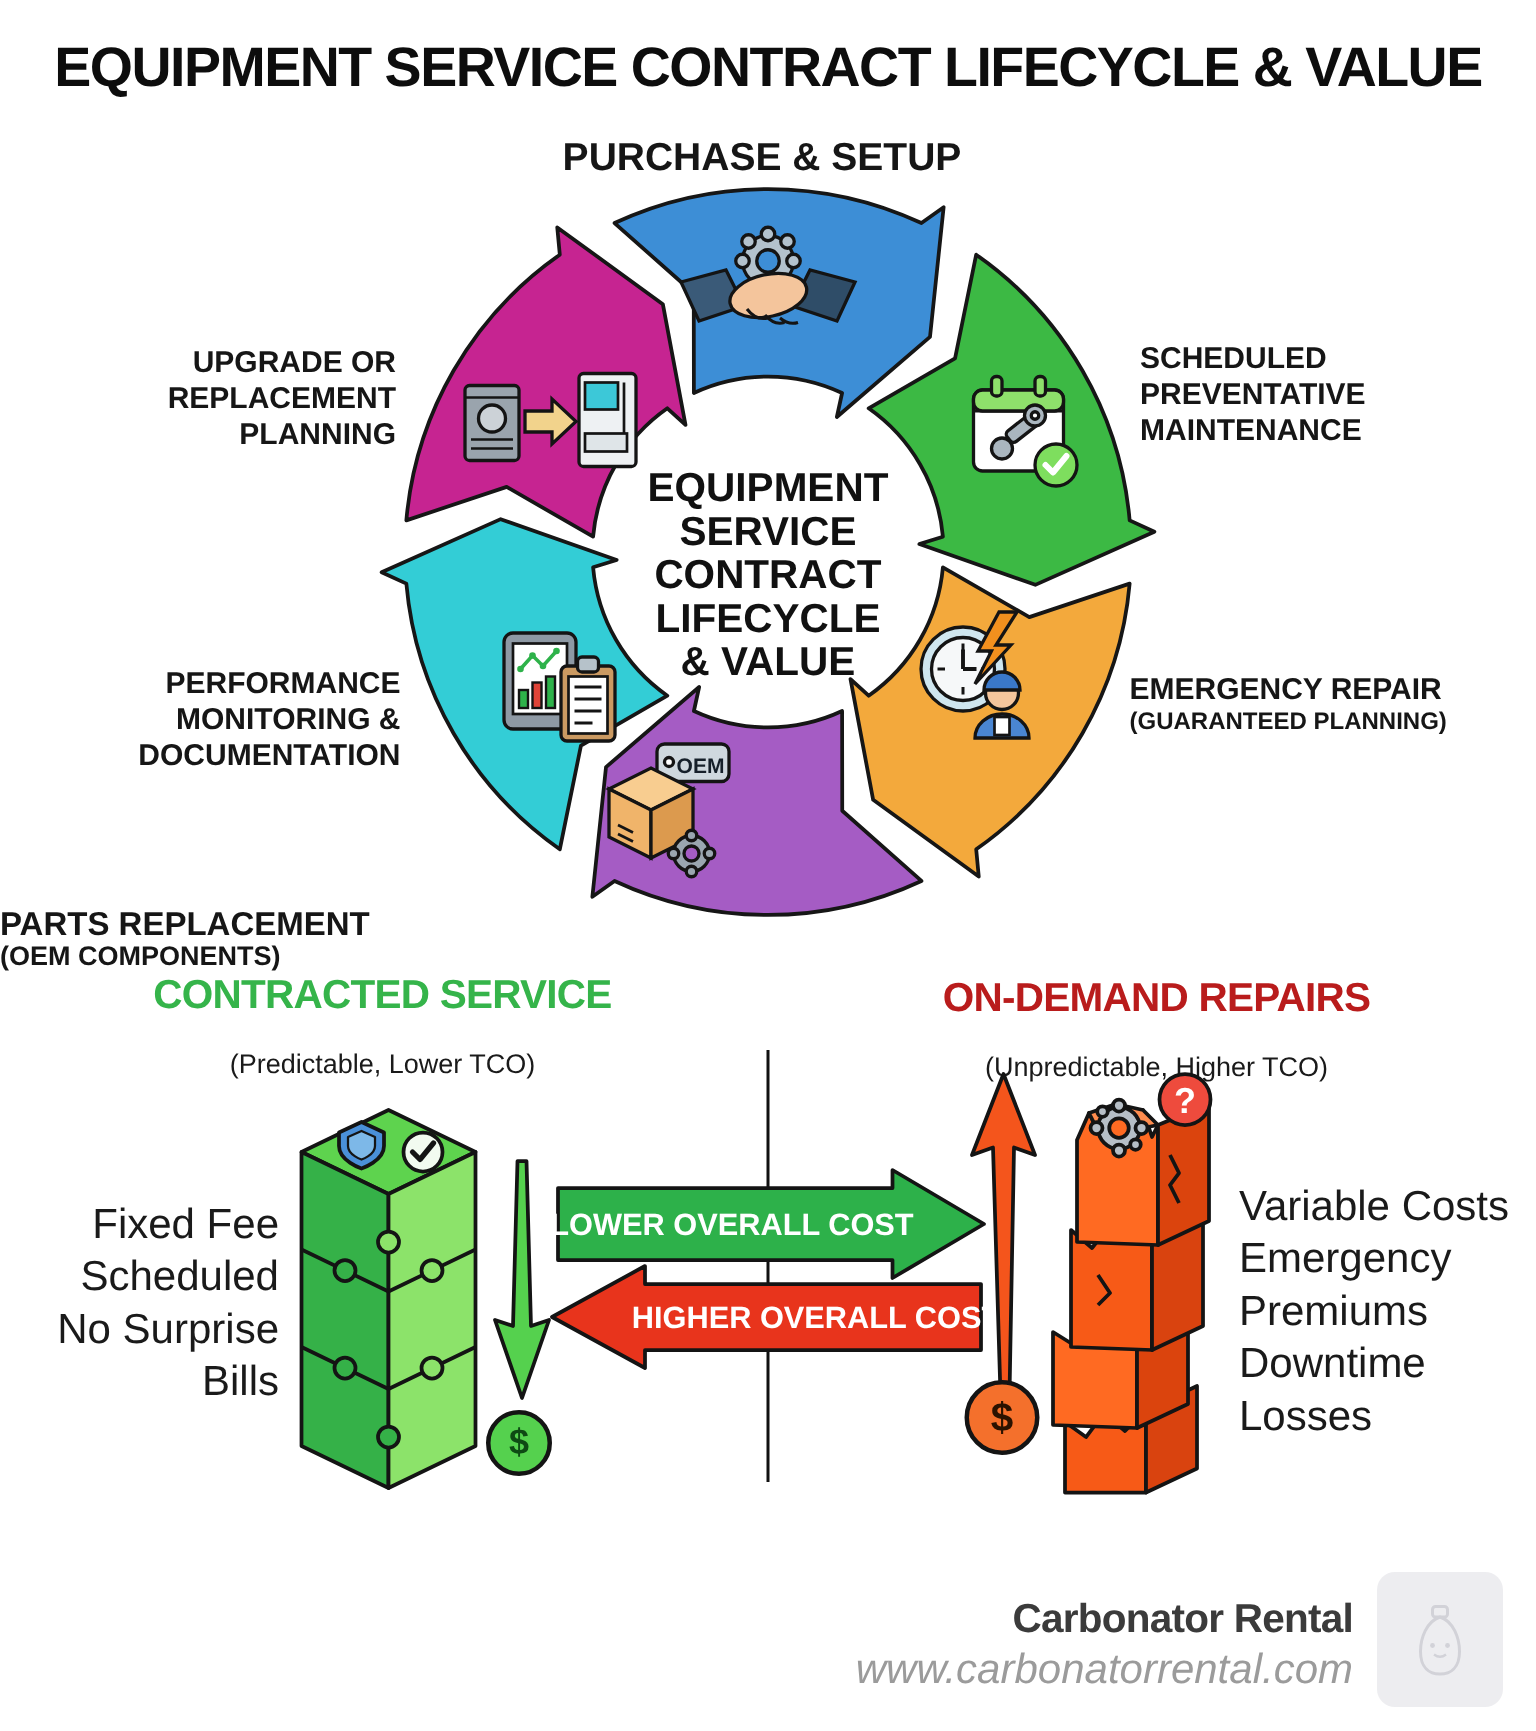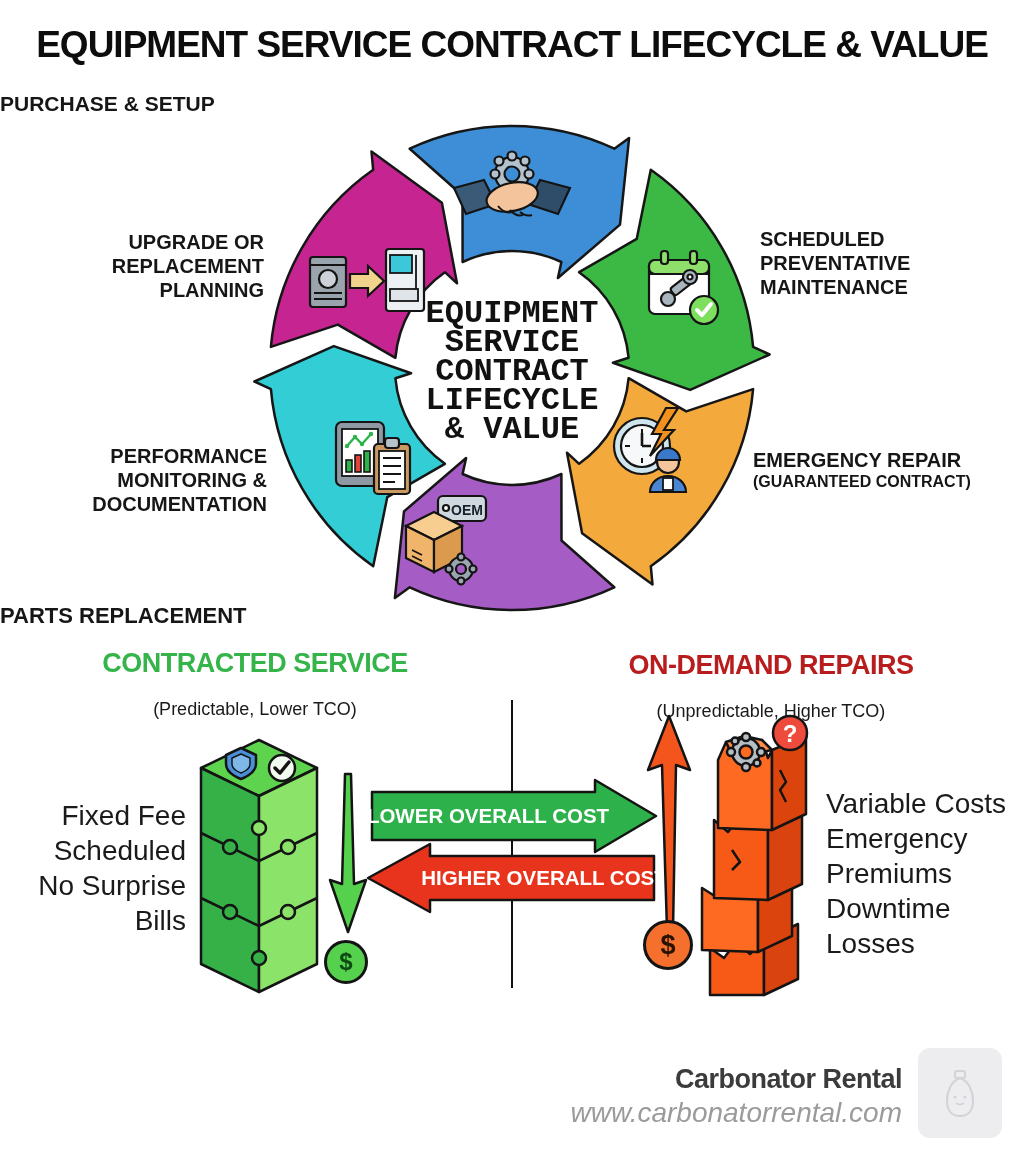--- a/index.html
+++ b/index.html
@@ -7,30 +7,30 @@
     position:relative;width:1024px;height:1154px;background:#ffffff;
     font-family:"Liberation Sans",sans-serif;color:#141414;overflow:hidden;
   }
   .abs{position:absolute;}
   .title{
     top:24px;left:0;width:1024px;text-align:center;
     font-size:37px;font-weight:bold;letter-spacing:-1px;color:#0d0d0d;
   }
   .stage-label{font-weight:bold;font-size:20px;line-height:24px;color:#161616;}
   .stage-sub{font-weight:bold;font-size:16px;line-height:19px;color:#161616;}
-  .lbl-purchase{top:92px;left:0;width:1016px;text-align:left;font-size:21px;}
+  .lbl-purchase{top:92px;left:0;width:1016px;text-align:center;font-size:26px;}
   .lbl-scheduled{top:227px;left:760px;width:160px;text-align:left;}
   .lbl-emergency{top:448px;left:753px;width:240px;text-align:left;}
   .lbl-parts{top:604px;left:0;width:1024px;text-align:left;font-size:22px;}
   .lbl-parts .stage-sub{font-size:18px;}
   .lbl-upgrade{top:230px;left:104px;width:160px;text-align:right;}
   .lbl-performance{top:444px;left:83px;width:184px;text-align:right;}
   .center-text{
-    top:299px;left:395px;width:234px;text-align:center;
-    font-size:32px;line-height:29px;font-weight:bold;color:#111;font-family:Liberation Mono, monospace;
+    top:311px;left:395px;width:234px;text-align:center;
+    font-size:27px;line-height:29px;font-weight:bold;color:#111;
   }
   .cmp-head{width:430px;text-align:center;}
   .cmp-head .t{font-size:27px;font-weight:bold;letter-spacing:-0.5px;}
   .cmp-head .s{font-size:18px;color:#1a1a1a;margin-top:20px;}
   .cmp-left-head{top:648px;left:40px;}
   .cmp-right-head{top:650px;left:556px;}
   .divider{top:700px;left:511px;width:2px;height:288px;background:#111;}
   .side-list{font-size:28px;line-height:35px;color:#1a1a1a;}
   .list-left{top:798px;left:10px;width:176px;text-align:right;}
   .list-right{top:786px;left:826px;width:198px;text-align:left;}
@@ -53,24 +53,25 @@
 <body>
 
 <div class="poster">
 
   <div class="abs title">EQUIPMENT SERVICE CONTRACT LIFECYCLE &amp; VALUE</div>
 
   <div class="abs stage-label lbl-purchase">PURCHASE &amp; SETUP</div>
   <div class="abs stage-label lbl-scheduled">SCHEDULED PREVENTATIVE MAINTENANCE</div>
   <div class="abs lbl-emergency">
     <div class="stage-label">EMERGENCY REPAIR</div>
-    <div class="stage-sub">(GUARANTEED CONTRACT)</div>
+    <div class="stage-sub">(GUARANTEED PLANNING)</div>
   </div>
   <div class="abs lbl-parts">
     <div class="stage-label" style="font-size:22px">PARTS REPLACEMENT</div>
+    <div class="stage-sub" style="font-size:18px">(OEM COMPONENTS)</div>
   </div>
   <div class="abs stage-label lbl-performance">PERFORMANCE MONITORING &amp; DOCUMENTATION</div>
   <div class="abs stage-label lbl-upgrade">UPGRADE OR REPLACEMENT PLANNING</div>
 
   <svg class="abs" style="top:116px;left:248px;overflow:visible" width="528" height="520" viewBox="0 0 528 520">
     <g id="segments">
         <path d="M 161.7,32.7 A 242 242 0 0 1 366.3,32.7 L 381.1,22.1 L 372.0,108.6 L 309.9,162.0 L 313.4,146.0 A 117 117 0 0 0 214.6,146.0 L 214.5,79.5 Z" fill="#3d8ed6" stroke="#161616" stroke-width="2.5" stroke-linejoin="round"></path>
         <path d="M 402.8,53.8 A 242 242 0 0 1 505.1,230.9 L 521.6,238.5 L 442.2,273.9 L 364.9,246.7 L 380.6,241.8 A 117 117 0 0 0 331.1,156.2 L 388.7,122.9 Z" fill="#3cb944" stroke="#161616" stroke-width="2.5" stroke-linejoin="round"></path>
         <path d="M 505.1,273.1 A 242 242 0 0 1 402.8,450.2 L 404.5,468.4 L 334.1,417.2 L 319.0,336.7 L 331.1,347.8 A 117 117 0 0 0 380.6,262.2 L 438.2,295.4 Z" fill="#f3a93c" stroke="#161616" stroke-width="2.5" stroke-linejoin="round"></path>
         <path d="M 366.3,471.3 A 242 242 0 0 1 161.7,471.3 L 146.9,481.9 L 156.0,395.4 L 218.1,342.0 L 214.6,358.0 A 117 117 0 0 0 313.4,358.0 L 313.5,424.5 Z" fill="#a55cc4" stroke="#161616" stroke-width="2.5" stroke-linejoin="round"></path>

